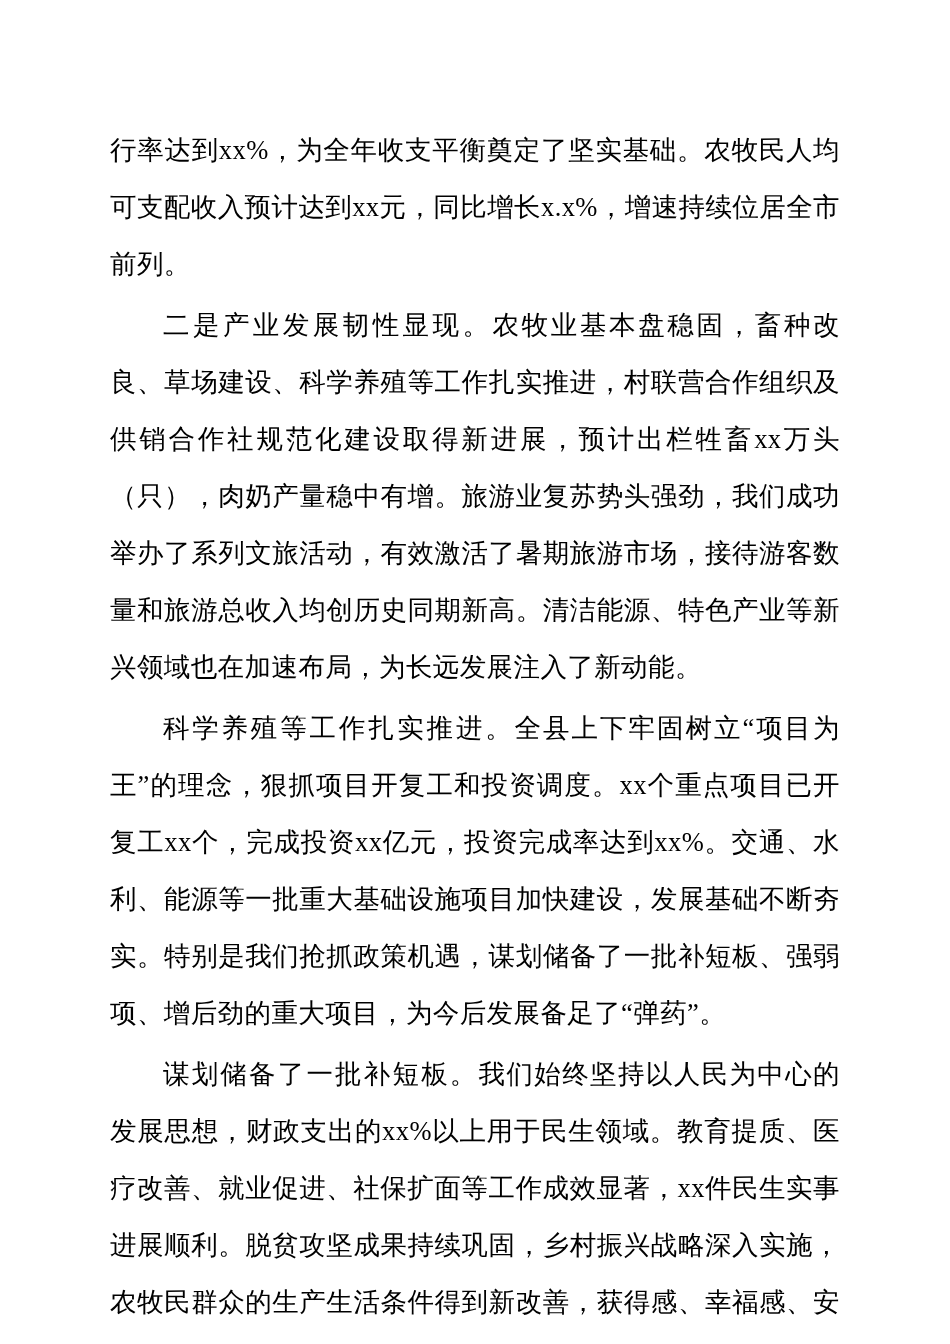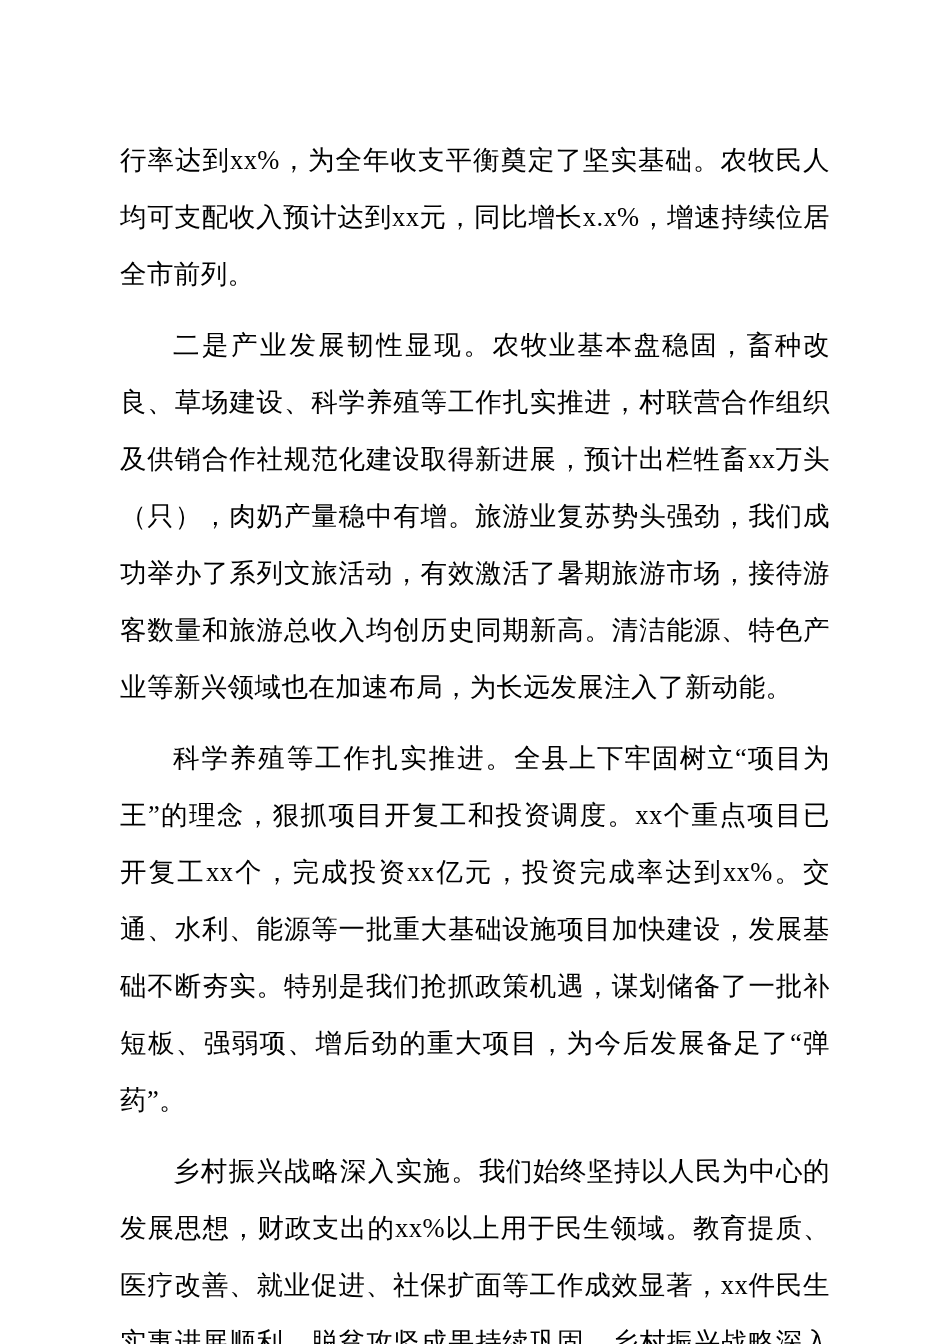--- a/index.html
+++ b/index.html
@@ -23,21 +23,21 @@
     background: #ffffff;
   }
   .doc-body {
     font-size: 26.5px;
     line-height: 57px;
     text-align: justify;
     text-justify: inter-ideograph;
     letter-spacing: 0.4px;
   }
   .para {
-    margin: 14px;
+    margin: 4px;
     text-indent: 0;
   }
   .para.indented {
     text-indent: 2em;
   }
   .lead {
     font-weight: normal;
     letter-spacing: 1.2px;
   }
 </style>
@@ -53,17 +53,17 @@
 
     <p class="para indented">
       <span class="lead">二是产业发展韧性显现。</span><span>农牧业基本盘稳固，畜种改良、草场建设、科学养殖等工作扎实推进，村联营合作组织及供销合作社规范化建设取得新进展，预计出栏牲畜xx万头（只），肉奶产量稳中有增。旅游业复苏势头强劲，我们成功举办了系列文旅活动，有效激活了暑期旅游市场，接待游客数量和旅游总收入均创历史同期新高。清洁能源、特色产业等新兴领域也在加速布局，为长远发展注入了新动能。</span>
     </p>
 
     <p class="para indented">
       <span class="lead">科学养殖等工作扎实推进。</span><span>全县上下牢固树立“项目为王”的理念，狠抓项目开复工和投资调度。xx个重点项目已开复工xx个，完成投资xx亿元，投资完成率达到xx%。交通、水利、能源等一批重大基础设施项目加快建设，发展基础不断夯实。特别是我们抢抓政策机遇，谋划储备了一批补短板、强弱项、增后劲的重大项目，为今后发展备足了“弹药”。</span>
     </p>
 
     <p class="para indented">
-      <span class="lead">乡村振兴战略深入实施。</span><span>我们始终坚持以人民为中心的发展思想，财政支出的xx%以上用于民生领域。教育提质、医疗改善、就业促进、社保扩面等工作成效显著，xx件民生实事进展顺利。脱贫攻坚成果持续巩固，乡村振兴战略深入实施，农牧民群众的生产生活条件得到新改善，获得感、幸福感、安全感进一步增强。</span>
+      <span class="lead">谋划储备了一批补短板。</span><span>我们始终坚持以人民为中心的发展思想，财政支出的xx%以上用于民生领域。教育提质、医疗改善、就业促进、社保扩面等工作成效显著，xx件民生实事进展顺利。脱贫攻坚成果持续巩固，乡村振兴战略深入实施，农牧民群众的生产生活条件得到新改善，获得感、幸福感、安全感进一步增强。</span>
     </p>
 
   </div>
 </div>
 
 </body></html>

